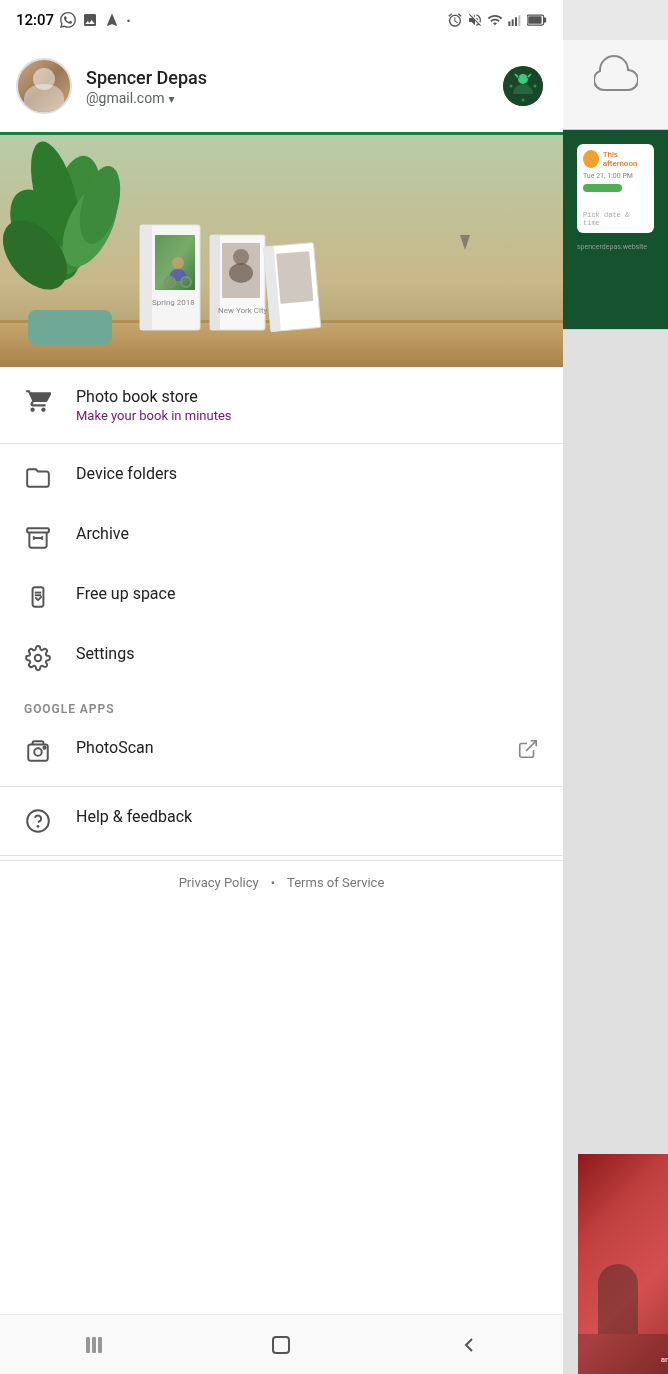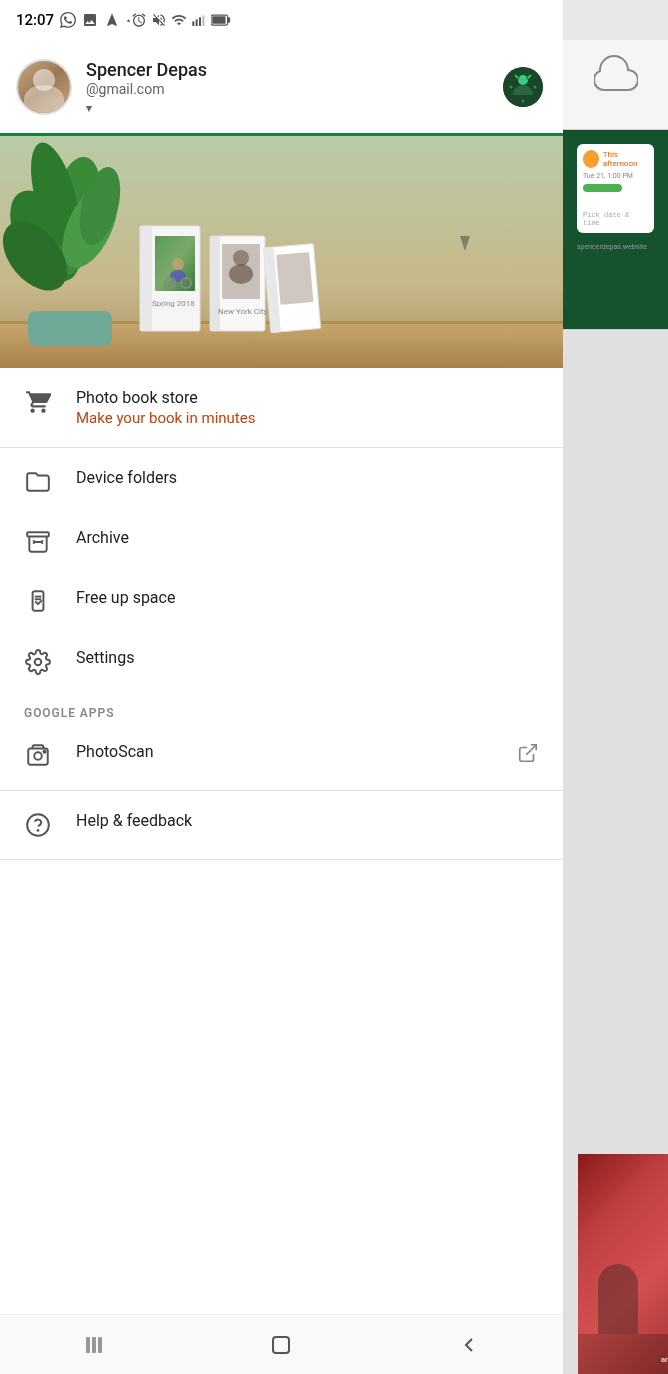--- a/index.html
+++ b/index.html
@@ -12,20 +12,21 @@
       overflow: hidden;
       position: relative;
     }
 
     
     .status-bar {
       height: 40px;
       background: #fff;
       display: flex;
       align-items: center;
+      justify-content: space-between;
       padding: 0 16px;
     }
 
     .status-bar-left {
       font-size: 15px;
       font-weight: 500;
       color: #000;
       display: flex;
       align-items: center;
       gap: 6px;
@@ -131,23 +132,22 @@
       font-size: 18px;
       font-weight: 500;
       color: #202124;
       line-height: 1.3;
     }
 
     .profile-email {
       font-size: 14px;
       color: #5f6368;
       display: flex;
-      align-items: flex-start;
+      align-items: flex-end;
       gap: 4px;
-      flex-direction: column;
     }
 
     .chevron-down {
       font-size: 12px;
       color: #5f6368;
     }
 
     .profile-avatar-right {
       width: 40px;
       height: 40px;
@@ -473,21 +473,21 @@
   </div>
 
   <div class="menu-item" style="padding-top:20px; padding-bottom:16px;">
     <div class="menu-icon">
       <svg width="26" height="26" viewBox="0 0 24 24" fill="#555">
         <path d="M7 18c-1.1 0-1.99.9-1.99 2S5.9 22 7 22s2-.9 2-2-.9-2-2-2zM1 2v2h2l3.6 7.59-1.35 2.45c-.16.28-.25.61-.25.96C5 16.1 6.1 17 7 17h12v-2H7.42c-.14 0-.25-.11-.25-.25l.03-.12.9-1.63H19c.75 0 1.41-.41 1.75-1.03l3.58-6.49A1 1 0 0023.46 4H5.21l-.94-2H1zm16 16c-1.1 0-1.99.9-1.99 2s.89 2 1.99 2 2-.9 2-2-.9-2-2-2z"></path>
       </svg>
     </div>
     <div>
       <div class="menu-label">Photo book store</div>
-      <div style="font-size:15px; color:#c2410c; margin-top:2px;">Make your book in minutes</div>
+      <div style="font-size:13px; color:#701a75; margin-top:2px;">Make your book in minutes</div>
     </div>
   </div>
 
   <div class="menu-item-divider"></div>
 
   <div class="menu-item">
     <div class="menu-icon">
       <svg width="26" height="26" viewBox="0 0 24 24" fill="#555">
         <path d="M10 4H4c-1.1 0-1.99.9-1.99 2L2 18c0 1.1.9 2 2 2h16c1.1 0 2-.9 2-2V8c0-1.1-.9-2-2-2h-8l-2-2z" fill="none" stroke="#555" stroke-width="1.8"></path>
       </svg>
@@ -563,20 +563,25 @@
         <circle cx="12" cy="12" r="10"></circle>
         <path d="M9.09 9a3 3 0 015.83 1c0 2-3 3-3 3"></path>
         <line x1="12" y1="17" x2="12.01" y2="17" stroke-width="2.5" stroke-linecap="round"></line>
       </svg>
     </div>
     <span class="menu-label">Help &amp; feedback</span>
   </div>
 
   <div class="menu-item-divider"></div>
 
+  <div class="bottom-links">
+    <span class="bottom-link">Privacy Policy</span>
+    <span class="bottom-dot">•</span>
+    <span class="bottom-link">Terms of Service</span>
+  </div>
 
   <div class="nav-bar">
     <div class="nav-btn">
       <svg width="24" height="24" viewBox="0 0 24 24" fill="#555">
         <rect x="4" y="4" width="4" height="16" rx="1" fill="#555" opacity="0.6"></rect>
         <rect x="10" y="4" width="4" height="16" rx="1" fill="#555" opacity="0.6"></rect>
         <rect x="16" y="4" width="4" height="16" rx="1" fill="#555" opacity="0.6"></rect>
       </svg>
     </div>
     <div class="nav-btn">

